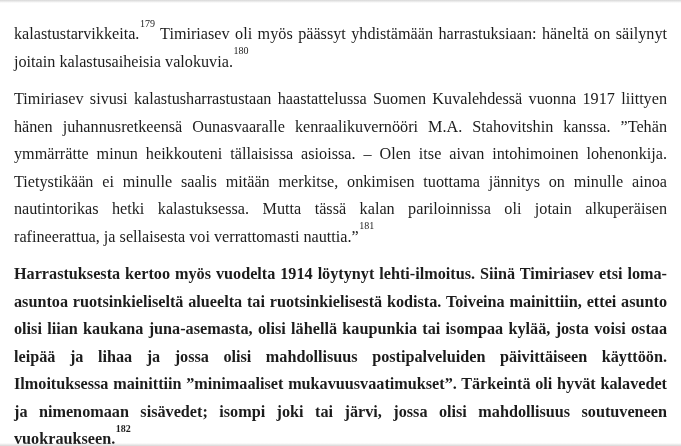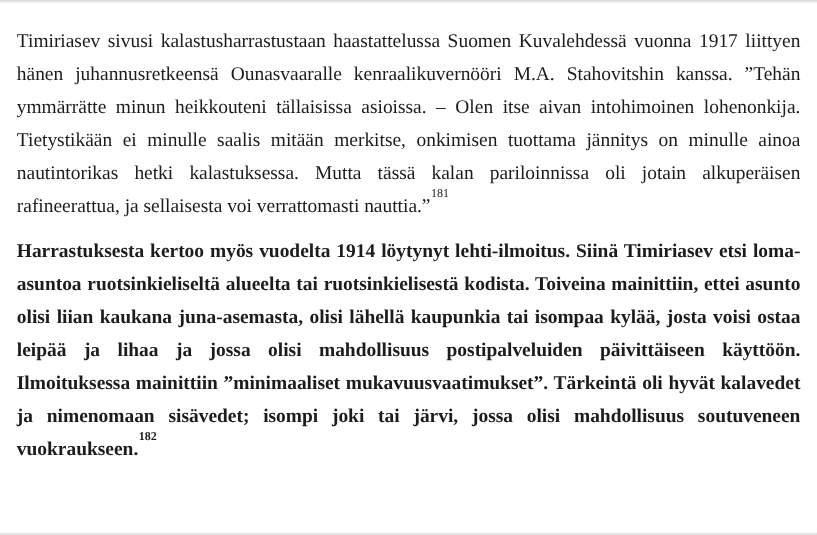--- a/index.html
+++ b/index.html
@@ -61,17 +61,18 @@
     margin-left: 0.5px;
     letter-spacing: 0;
   }
 </style>
 </head>
 <body>
 
 <div class="page">
   <div class="page-edge top"></div>
   <main class="text-block">
+      <p><span>kalastustarvikkeita.</span><sup class="fnref">179</sup><span> Timiriasev oli myös päässyt yhdistämään harrastuksiaan: häneltä on säilynyt joitain kalastusaiheisia valokuvia.</span><sup class="fnref">180</sup></p>
       <p><span>Timiriasev sivusi kalastusharrastustaan haastattelussa Suomen Kuvalehdessä vuonna 1917 liittyen hänen juhannusretkeensä Ounasvaaralle kenraalikuvernööri M.A. Stahovitshin kanssa. ”Tehän ymmärrätte minun heikkouteni tällaisissa asioissa. – Olen itse aivan intohimoinen lohenonkija. Tietystikään ei minulle saalis mitään merkitse, onkimisen tuottama jännitys on minulle ainoa nautintorikas hetki kalastuksessa. Mutta tässä kalan pariloinnissa oli jotain alkuperäisen rafineerattua, ja sellaisesta voi verrattomasti nauttia.”</span><sup class="fnref">181</sup></p>
       <p><span>Harrastuksesta kertoo myös vuodelta 1914 löytynyt lehti-ilmoitus. Siinä Timiriasev etsi loma-asuntoa ruotsinkieliseltä alueelta tai ruotsinkielisestä kodista. Toiveina mainittiin, ettei asunto olisi liian kaukana juna-asemasta, olisi lähellä kaupunkia tai isompaa kylää, josta voisi ostaa leipää ja lihaa ja jossa olisi mahdollisuus postipalveluiden päivittäiseen käyttöön. Ilmoituksessa mainittiin ”minimaaliset mukavuusvaatimukset”. Tärkeintä oli hyvät kalavedet ja nimenomaan sisävedet; isompi joki tai järvi, jossa olisi mahdollisuus soutuveneen vuokraukseen.</span><sup class="fnref">182</sup></p>
     </main>
   <div class="page-edge bottom"></div>
 </div>
 
 </body></html>

